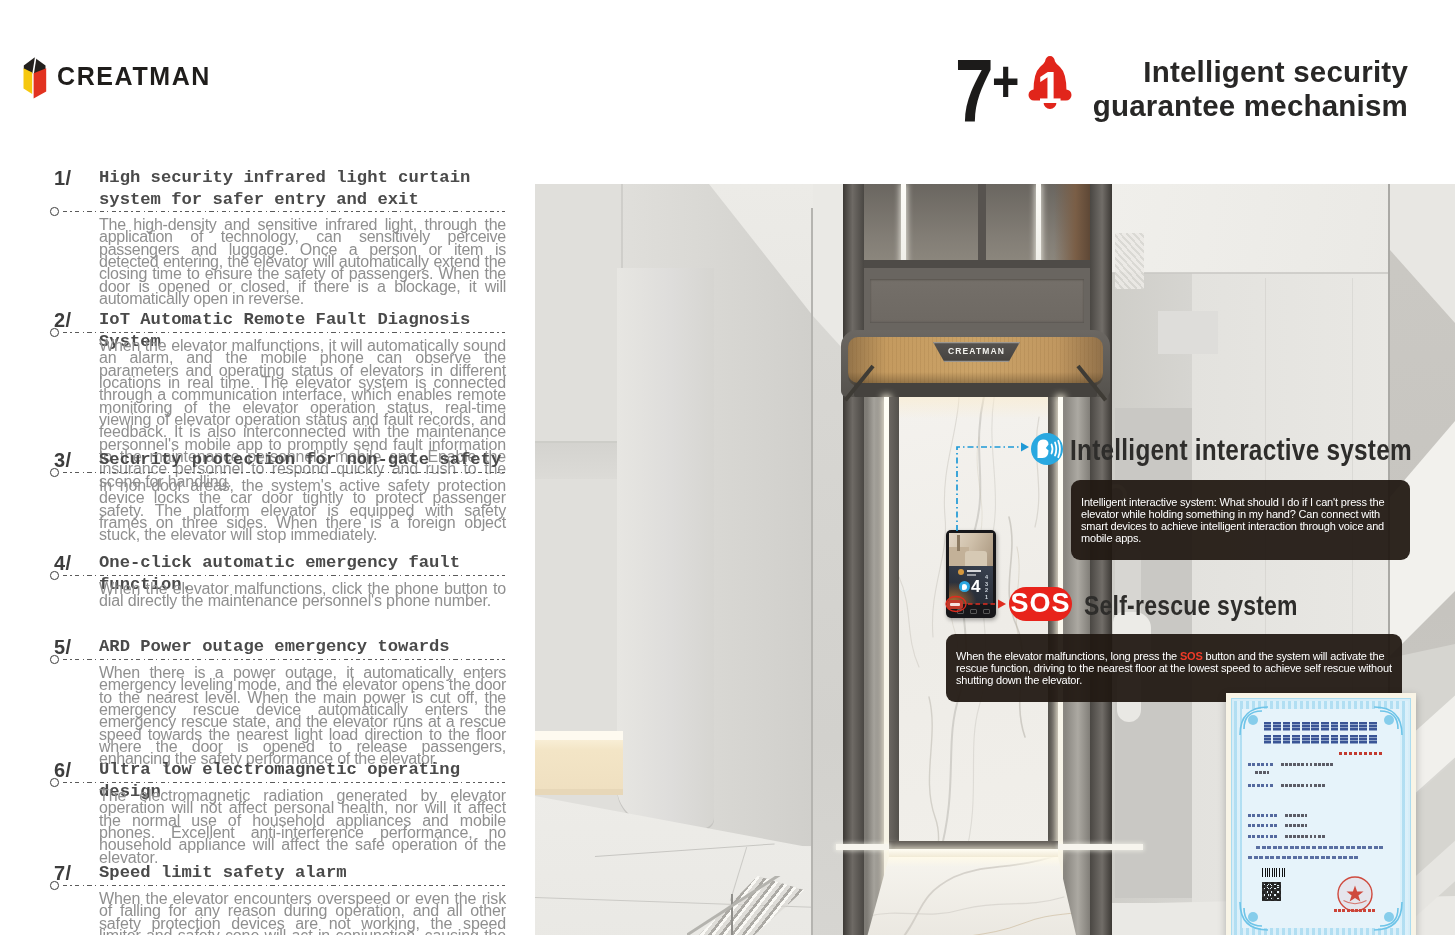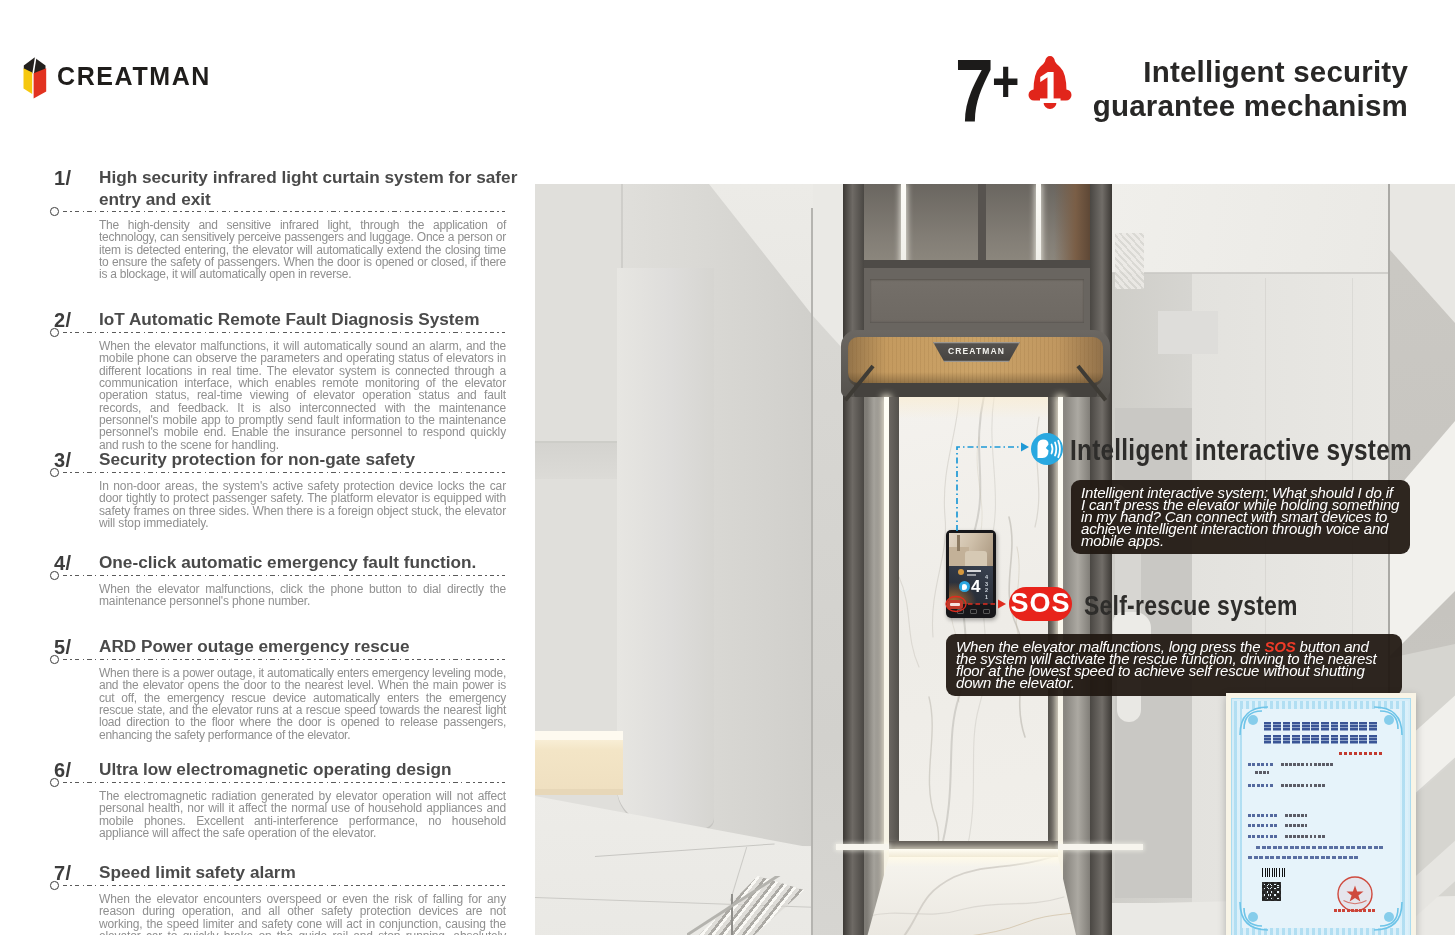--- a/index.html
+++ b/index.html
@@ -4,37 +4,37 @@
 <style>
   * { margin:0; padding:0; box-sizing:border-box; }
   html,body { width:1455px; height:935px; background:#fff; overflow:hidden; }
   body { font-family:"Liberation Sans", sans-serif; position:relative; }
   #page { position:absolute; left:0; top:0; width:1455px; height:935px; background:#fff;margin-top:28px; }
   .abs { position:absolute; }
 
   
   .item { position:absolute; left:0; width:535px; }
   .num  { position:absolute; left:54px; top:0; font-size:20px; font-weight:bold; color:#3d3d3d; letter-spacing:0.5px;}
-  .hd   { position:absolute; left:99px; top:0; width:420px; font-size:17.2px; line-height:21.5px; font-weight:bold; color:#4a4a4a; }
+  .hd   { position:absolute; left:99px; top:0; width:420px; font-size:17.2px; line-height:21.5px; font-weight:bold; color:#4a4a4a;font-family:Liberation Mono, monospace; }
   .dv   { position:absolute; left:63px; width:442px; height:1.4px;
           background:repeating-linear-gradient(90deg,#5a5a5a 0 4.2px,transparent 4.2px 7.4px,#5a5a5a 7.4px 8.9px,transparent 8.9px 12.2px); }
   .dvc  { position:absolute; left:50px; width:8.6px; height:8.6px; border:1.5px solid #3c3c3c; border-radius:50%; background:#fff; }
-  .pa   { position:absolute; left:99px; width:407px; font-size:12px; line-height:12.35px; letter-spacing:-0.14px; color:#8f8f8f; text-align:justify; }
+  .pa   { position:absolute; left:99px; width:407px; font-size:16px; line-height:12.35px; letter-spacing:-0.14px; color:#8f8f8f; text-align:justify; }
 
   
   #logotext { position:absolute; left:57px; top:34px; font-size:25px; font-weight:bold; color:#1f1d1b; letter-spacing:1.6px; transform:scaleY(1.02); }
   #seven { position:absolute; left:955px; top:11px; font-size:89px; font-weight:bold; color:#1c1b1a; letter-spacing:-2px; transform:scaleX(0.78); transform-origin:left top; }
   #seven .plus { font-size:60px; vertical-align:19px; letter-spacing:0; }
   #hdrR  { position:absolute; right:47px; top:27px; text-align:right; font-size:29.5px; line-height:34px; font-weight:bold; color:#282726; letter-spacing:0.2px;}
 
   
   #photo { position:absolute; left:535px; top:156px; width:920px; height:779px; overflow:hidden; background:linear-gradient(#f0efeb,#e8e7e3 55%,#ebe9e5); }
 
   
-  .tip { position:absolute; background:rgba(33,24,18,0.94); border-radius:9px; color:#fff; font-size:15px; line-height:12.1px; padding:7px 10px; letter-spacing:-0.18px;font-style:italic;}
+  .tip { position:absolute; background:rgba(33,24,18,0.94); border-radius:9px; color:#fff; font-size:11px; line-height:12.1px; padding:16px 10px; letter-spacing:-0.18px;}
   .bigh { position:absolute; font-size:29px; font-weight:bold; color:#2e2d2b; letter-spacing:0.3px; white-space:nowrap;}
 
   
   .cj { position:absolute; left:50%; transform:translateX(-50%); width:115px; height:8.8px;
         background:
         repeating-linear-gradient(0deg, rgba(230,243,250,.5) 0 1px, transparent 1px 3.1px),
         repeating-linear-gradient(90deg,#3a5596 0 7.7px,transparent 7.7px 9.6px); }
   .fr { position:absolute; left:22px; display:flex; gap:7px; height:3.6px; }
   .fr i, .fr b { display:block; height:3.3px; background:repeating-linear-gradient(90deg,#54699f 0 2.8px,transparent 2.8px 4.4px); }
   .fr b { background:repeating-linear-gradient(90deg,#5c5c66 0 2.8px,transparent 2.8px 4.1px); }
@@ -87,21 +87,21 @@
   <div class="item" style="top:524px">
     <div class="num">4/</div>
     <div class="hd">One-click automatic emergency fault function.</div>
     <div class="dvc" style="top:19px"></div>
       <div class="dv" style="top:23px"></div>
     <div class="pa" style="top:31px">When the elevator malfunctions, click the phone button to dial directly the maintenance personnel's phone number.</div>
   </div>
 
   <div class="item" style="top:608px">
     <div class="num">5/</div>
-    <div class="hd">ARD Power outage emergency rescue</div>
+    <div class="hd">ARD Power outage emergency towards</div>
     <div class="dvc" style="top:19px"></div>
       <div class="dv" style="top:23px"></div>
     <div class="pa" style="top:31px;letter-spacing:-0.25px">When there is a power outage, it automatically enters emergency leveling mode, and the elevator opens the door to the nearest level. When the main power is cut off, the emergency rescue device automatically enters the emergency rescue state, and the elevator runs at a rescue speed towards the nearest light load direction to the floor where the door is opened to release passengers, enhancing the safety performance of the elevator.</div>
   </div>
 
   <div class="item" style="top:731px">
     <div class="num">6/</div>
     <div class="hd">Ultra low electromagnetic operating design</div>
     <div class="dvc" style="top:19px"></div>
       <div class="dv" style="top:23px"></div>

